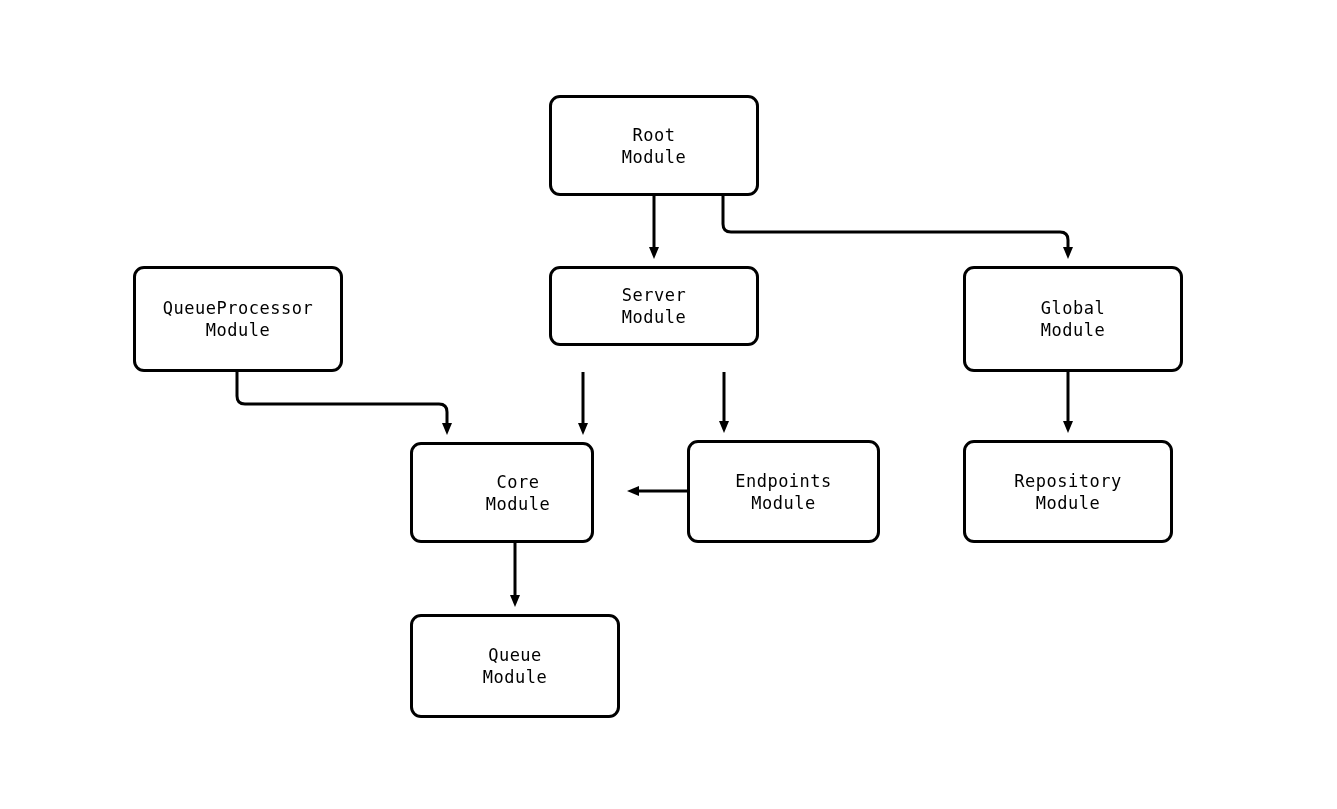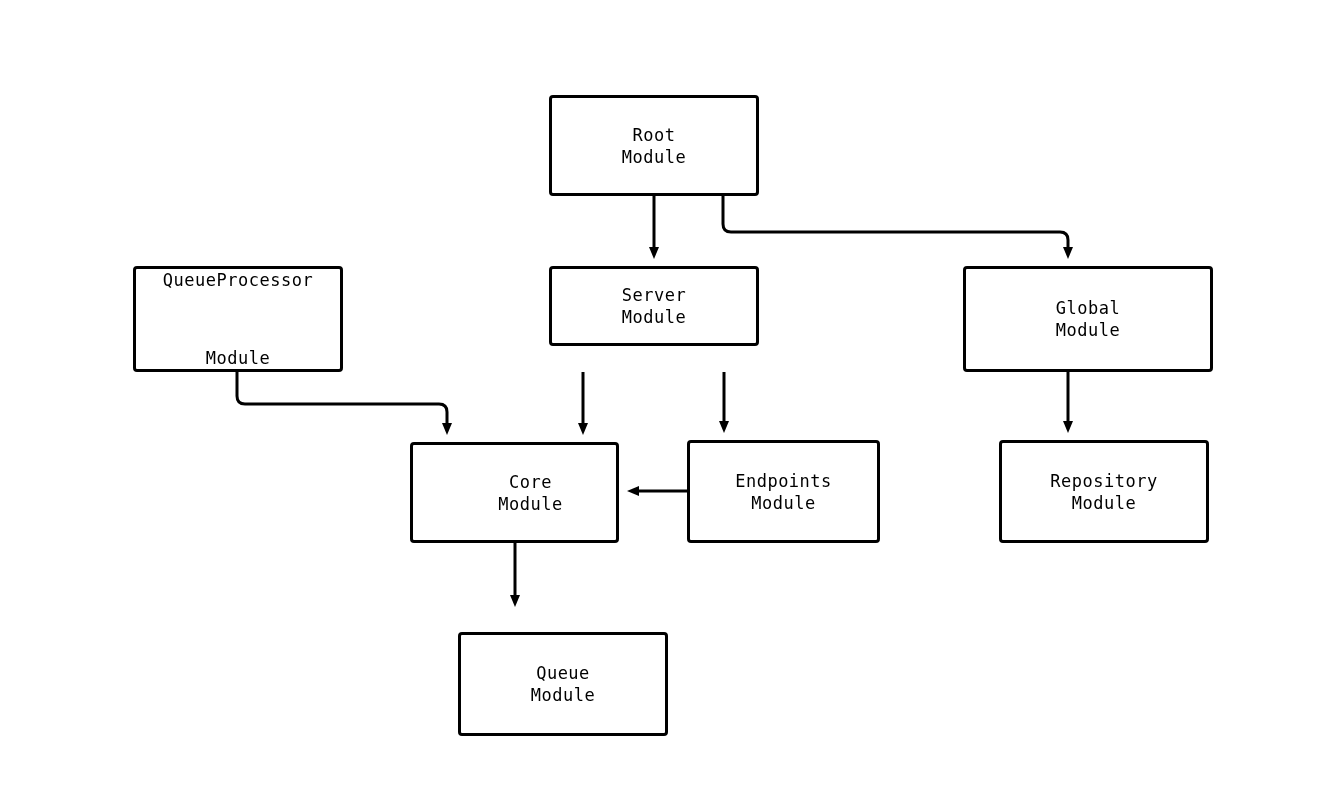--- a/index.html
+++ b/index.html
@@ -21,21 +21,21 @@
     left: 0;
     width: 1337px;
     height: 809px;
     pointer-events: none;
   }
   .node {
     position: absolute;
     box-sizing: border-box;
     background: #ffffff;
     border: 3px solid #000000;
-    border-radius: 4px;
+    border-radius: 11px;
     display: flex;
     flex-direction: column;
     align-items: center;
     justify-content: center;
     z-index: 2;
   }
   .node-line {
     font-size: 17px;
     line-height: 22px;
     color: #000000;
@@ -73,48 +73,48 @@
 
       <path d="M515,543 L515,596" marker-end="url(#arrowdown)"></path>
     </g>
   </svg>
 
   <div class="node" style="left:549px; top:95px; width:210px; height:101px;">
     <div class="node-line">Root</div>
     <div class="node-line">Module</div>
   </div>
 
-  <div class="node" style="left:133px; top:266px; width:210px; height:106px;justify-content:space-between;">
+  <div class="node" style="left:133px; top:266px; width:210px; height:106px;">
     <div class="node-line">QueueProcessor</div>
     <div class="node-line">Module</div>
   </div>
 
   <div class="node" style="left:549px; top:266px; width:210px; height:80px;">
     <div class="node-line">Server</div>
     <div class="node-line">Module</div>
   </div>
 
-  <div class="node" style="left:963px; top:266px; width:250px; height:106px;">
+  <div class="node" style="left:963px; top:266px; width:220px; height:106px;">
     <div class="node-line">Global</div>
     <div class="node-line">Module</div>
   </div>
 
-  <div class="node" style="left:410px; top:442px; width:209px; height:101px;padding-left:32px;">
+  <div class="node" style="left:410px; top:442px; width:184px; height:101px;padding-left:32px;">
     <div class="node-line">Core</div>
     <div class="node-line">Module</div>
   </div>
 
   <div class="node" style="left:687px; top:440px; width:193px; height:103px;">
     <div class="node-line">Endpoints</div>
     <div class="node-line">Module</div>
   </div>
 
-  <div class="node" style="left:963px; top:440px; width:210px; height:103px;margin-left:36px;">
+  <div class="node" style="left:963px; top:440px; width:210px; height:103px;">
     <div class="node-line">Repository</div>
     <div class="node-line">Module</div>
   </div>
 
-  <div class="node" style="left:410px; top:632px; width:210px; height:104px;margin-left:48px;">
+  <div class="node" style="left:410px; top:614px; width:210px; height:104px;">
     <div class="node-line">Queue</div>
     <div class="node-line">Module</div>
   </div>
 
 </div>
 
 </body></html>

